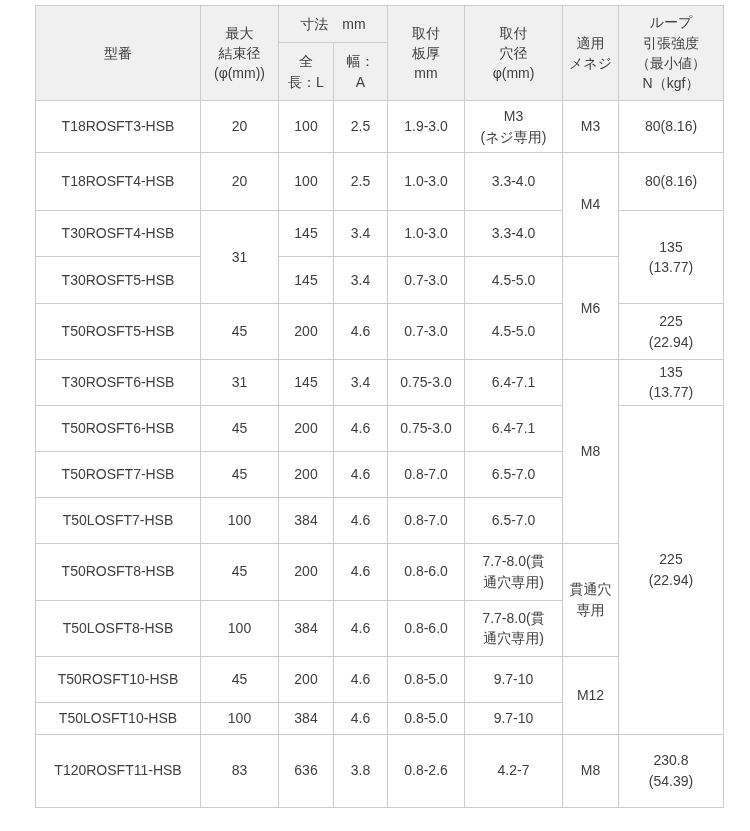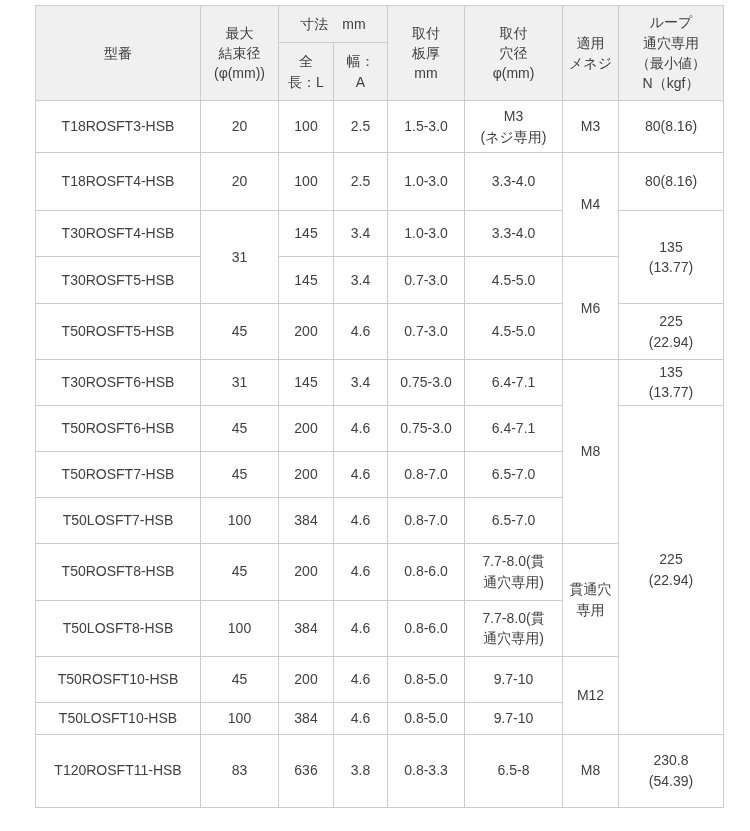--- a/index.html
+++ b/index.html
@@ -61,37 +61,37 @@
     <th colspan="2">寸法　mm</th>
     <th rowspan="2">取付
 板厚
 mm</th>
     <th rowspan="2">取付
 穴径
 φ(mm)</th>
     <th rowspan="2">適用
 メネジ</th>
     <th rowspan="2">ループ
-通穴専用
+引張強度
 （最小値）
 N（kgf）</th>
   </tr>
   <tr style="height:58px">
     <th>全
 長：L</th>
     <th>幅：
 A</th>
   </tr>
 
   <tr style="height:52px">
     <td>T18ROSFT3-HSB</td>
     <td>20</td>
     <td>100</td>
     <td>2.5</td>
-    <td>1.5-3.0</td>
+    <td>1.9-3.0</td>
     <td>M3
 (ネジ専用)</td>
     <td>M3</td>
     <td>80(8.16)</td>
   </tr>
 
   <tr style="height:58px">
     <td>T18ROSFT4-HSB</td>
     <td>20</td>
     <td>100</td>
@@ -213,20 +213,20 @@
     <td>4.6</td>
     <td>0.8-5.0</td>
     <td>9.7-10</td>
   </tr>
 
   <tr style="height:73px">
     <td>T120ROSFT11-HSB</td>
     <td>83</td>
     <td>636</td>
     <td>3.8</td>
-    <td>0.8-3.3</td>
-    <td>6.5-8</td>
+    <td>0.8-2.6</td>
+    <td>4.2-7</td>
     <td>M8</td>
     <td>230.8
 (54.39)</td>
   </tr>
 </tbody>
   </table>
 
 </body></html>

